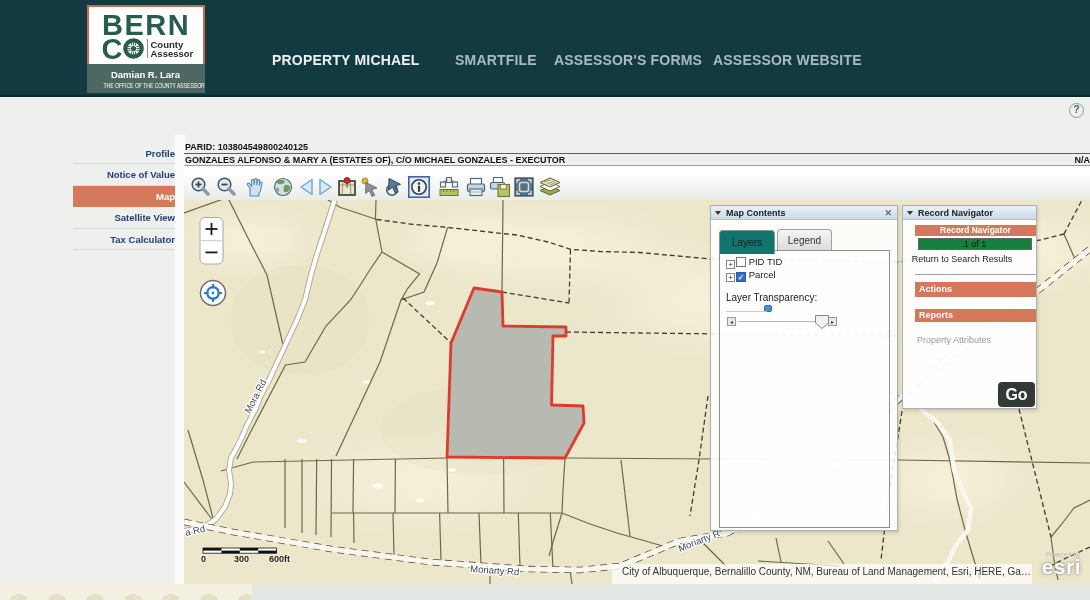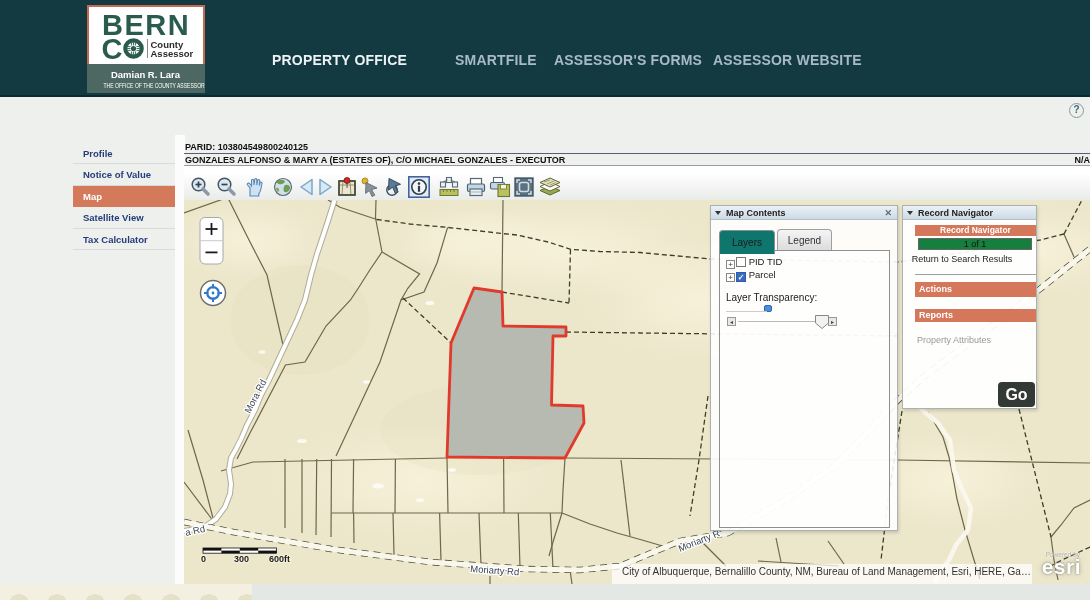--- a/index.html
+++ b/index.html
@@ -13,21 +13,21 @@
 .logo-sep { position:absolute; left:57.5px; top:32px; width:1.5px; height:19px; background:#8a8a8a; }
 .county { position:absolute; left:61.5px; top:32.5px; font-size:9.5px; line-height:9.5px; color:#2b2b2b; font-weight:bold; }
 .logo-bot { position:absolute; left:-2.5px; bottom:-2.5px; width:118px; height:29px; background:#4d6862; text-align:center; color:#fff; }
 .lara { font-size:9.5px; font-weight:bold; margin-top:5px; }
 .office { font-size:7px; margin-top:1.5px; white-space:nowrap; transform:scaleX(0.72); transform-origin:50% 0; }
 .nav a { position:absolute; top:52px; font-weight:bold; font-size:14px; color:#a8bac6; text-decoration:none; letter-spacing:0.2px; }
 .nav .active { color:#edf2f6; }
 .help { position:absolute; left:1069px; top:103px; width:15px; height:15px; border:1.5px solid #8e989b; border-radius:50%; color:#44687a; font-size:10px; font-weight:bold; text-align:center; line-height:12px; }
 .whitecol { position:absolute; left:174.5px; top:135px; width:10px; height:449px; background:#fbfcfb; }
 .sidebar { position:absolute; left:73px; top:142.5px; width:102px; }
-.sb-item { height:21.6px; line-height:21.6px; padding-left:10px; font-size:9.5px; font-weight:bold; color:#263c79; border-bottom:1px solid #d8dbd8; }
+.sb-item { height:21.6px; line-height:21.6px; padding-left:10px; font-size:9.5px; font-weight:bold; color:#263c79; border-bottom:1px solid #d8dbd8;text-align:right; }
 .sb-item.active { background:#d47a5b; color:#fff; border-bottom:none; }
 .chdr { position:absolute; left:184px; top:135px; width:906px; height:31px; }
 .parid { position:absolute; left:1px; top:7px; font-size:9px; font-weight:bold; color:#101010; }
 .hline1 { position:absolute; left:0; top:18px; width:906px; height:1px; background:#5c5c74; }
 .gonz { position:absolute; left:1px; top:20px; font-size:9px; font-weight:bold; color:#101010; }
 .na { position:absolute; right:0px; top:20px; font-size:9px; font-weight:bold; color:#101010; }
 .hline2 { position:absolute; left:0; top:30px; width:906px; height:1px; background:#9a9aae; }
 .toolbar { position:absolute; left:184px; top:166px; width:906px; height:34px; background:linear-gradient(#ffffff 20%, #e9ece9); }
 .ticon { position:absolute; top:10px; }
 .footer { position:absolute; left:0; top:584px; width:1090px; height:16px; background:#e3e8e5; }
@@ -97,21 +97,21 @@
       </svg>
       <div class="logo-sep"></div>
       <div class="county">County<br>Assessor</div>
     </div>
     <div class="logo-bot">
       <div class="lara">Damian R. Lara</div>
       <div class="office">THE OFFICE OF THE COUNTY ASSESSOR</div>
     </div>
   </div>
   <div class="nav">
-    <a class="active" style="left:272px;">PROPERTY OFFICE</a>
+    <a class="active" style="left:272px;">PROPERTY MICHAEL</a>
     <a style="left:455px;text-align:center;">SMARTFILE</a>
     <a style="left:546px;margin-left:8px;">ASSESSOR'S FORMS</a>
     <a style="left:713px;">ASSESSOR WEBSITE</a>
   </div>
 </div>
 <div class="help">?</div>
 <div class="whitecol"></div>
 <div class="sidebar">
   <div class="sb-item">Profile</div>
   <div class="sb-item">Notice of Value</div>

